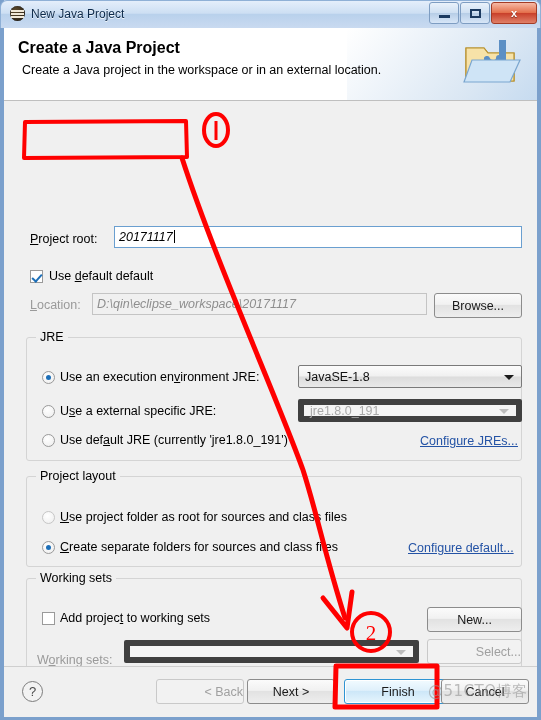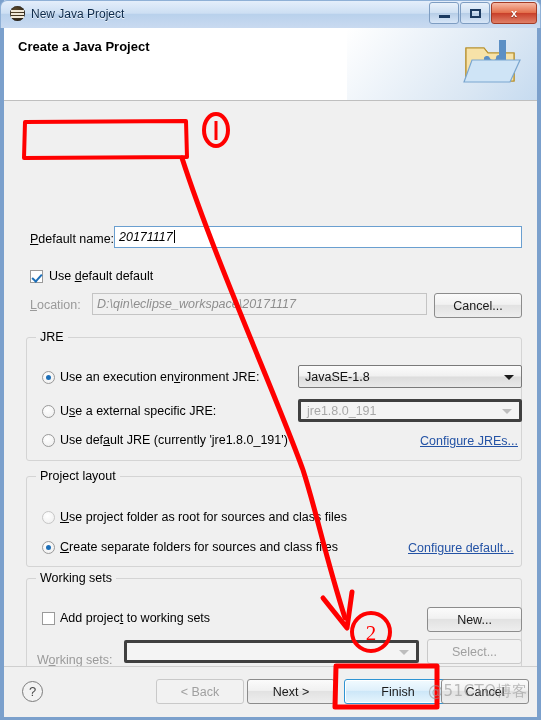--- a/index.html
+++ b/index.html
@@ -112,21 +112,21 @@
   }
   .header-wash {
     position: absolute;
     right: 0; top: 0;
     width: 190px; height: 72px;
     background: linear-gradient(130deg, rgba(255,255,255,0) 0%, rgba(214,228,242,.9) 70%, rgba(198,219,240,1) 100%);
   }
   .hdr-title {
     position: absolute;
     left: 14px; top: 11px;
-    font-size: 13px;
+    font-size: 16px;
     font-weight: bold;
     color: #000;
   }
   .hdr-sub {
     position: absolute;
     left: 18px; top: 35px;
     font-size: 12.5px;
     color: #000;
   }
   .folder-icon {
@@ -187,20 +187,21 @@
     background: linear-gradient(to bottom, #fbfbfb 0%, #f1f1f1 45%, #e2e2e2 50%, #eeeeee 100%);
     font-size: 12.5px;
     color: #1a1a1a;
     display: flex; align-items: center; justify-content: center;
     height: 25px;
   }
   .btn.disabled {
     color: #a0a0a0;
     border-color: #c9c9c9;
     background: #f2f2f2;
+    justify-content: flex-end;
   }
   .btn.default {
     border: 1px solid #2f94d3;
     background: linear-gradient(to bottom, #f2fbff 0%, #dff0fb 45%, #cde7f8 50%, #e6f5fd 100%);
     box-shadow: inset 0 0 0 1px #ffffff;
   }
 
   .group {
     position: absolute;
     box-sizing: border-box;
@@ -259,21 +260,21 @@
     border: 1px solid #7a7a7a;
     border-radius: 2px;
     background: linear-gradient(to bottom, #fcfcfc 0%, #f0f0f0 48%, #dcdcdc 52%, #e9e9e9 100%);
     font-size: 12.5px;
     color: #111;
     display: flex;
     align-items: center;
     padding-left: 6px;
   }
   .combo.disabled {
-    border: 3px solid #404040;
+    border: 6px solid #404040;
     background: #f4f4f4;
     color: #a8a8a8;
   }
   .combo .arrow {
     position: absolute;
     right: 7px; top: 50%;
     margin-top: -2px;
     width: 0; height: 0;
     border-left: 5px solid transparent;
     border-right: 5px solid transparent;
@@ -339,49 +340,50 @@
       </div>
       <div class="win-btn close">x</div>
     </div>
   </div>
 
   <div class="dlg">
 
     <div class="header">
       <div class="header-wash"></div>
       <div class="hdr-title">Create a Java Project</div>
+      <div class="hdr-sub">Create a Java project in the workspace or in an external location.</div>
       <svg class="folder-icon" viewBox="0 0 58 50">
         <path d="M3 12 h18 l4 5 h26 v28 H3 Z" fill="#f5deа0" stroke="#b8912f" stroke-width="1.2"></path>
         <path d="M3 12 h18 l4 5 h26 v28 H3 Z" fill="#f7e2a8" stroke="#b8912f" stroke-width="1.2"></path>
         <rect x="36" y="4" width="7" height="20" fill="#5c8fc4"></rect>
         <path d="M36 22 q0 5 -6 5 q-5 0 -6 -4" stroke="#5c8fc4" stroke-width="6" fill="none" stroke-linecap="round"></path>
         <path d="M9 24 h48 l-10 22 H1 Z" fill="#cfe4f6" stroke="#7aa6cf" stroke-width="1.2"></path>
       </svg>
     </div>
 
     <div class="content">
 
       <div class="lbl" style="position:absolute;left:26px;top:131px;">
-        <span class="u">P</span><span>default name:</span>
+        <span class="u">P</span><span>roject root:</span>
       </div>
       <div class="textfield" style="left:110px;top:125px;width:408px;">
         <span>20171117</span><span class="caret"></span>
       </div>
 
       <div class="checkbox checked" style="left:26px;top:169px;"></div>
       <div class="lbl" style="position:absolute;left:45px;top:168px;">
         <span>Use </span><span class="u">d</span><span>efault default</span>
       </div>
 
       <div class="lbl dim" style="position:absolute;left:26px;top:197px;">
         <span class="u">L</span><span>ocation:</span>
       </div>
       <div class="textfield disabled" style="left:88px;top:192px;width:335px;">D:\qin\eclipse_workspace\20171117</div>
       <div class="btn" style="left:430px;top:192px;width:88px;">
-        <span>Cancel...</span>
+        <span>Browse...</span>
       </div>
 
       <div class="group" style="left:22px;top:236px;width:496px;height:124px;">
         <span class="group-title">JRE</span>
       </div>
       <div class="radio checked" style="left:38px;top:270px;"></div>
       <div class="lbl" style="position:absolute;left:56px;top:269px;">
         <span>Use an execution en</span><span class="u">v</span><span>ironment JRE:</span>
       </div>
       <div class="combo" style="left:294px;top:264px;width:224px;">

